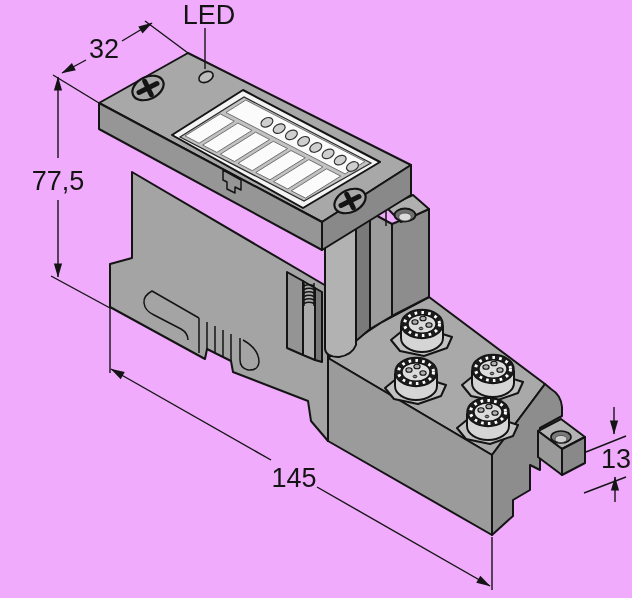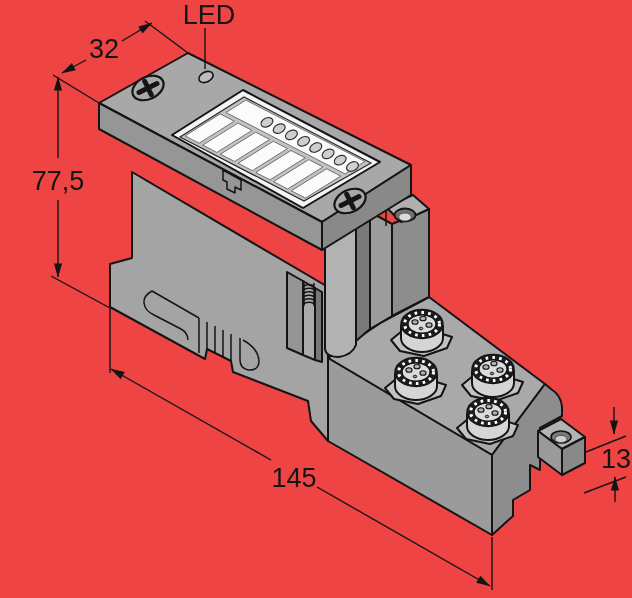--- a/index.html
+++ b/index.html
@@ -1,16 +1,16 @@
 <!DOCTYPE html>
 <html><head>
 <meta charset="utf-8">
 <style>
   html,body{margin:0;padding:0;background:#ffffff;}
-  .stage{width:632px;height:598px;position:relative;background:#ef4444;overflow:hidden;}
+  .stage{width:632px;height:598px;position:relative;background:#f0abfc;overflow:hidden;}
   svg{display:block;}
   text{font-family:"Liberation Sans","DejaVu Sans",sans-serif;font-size:27px;fill:#141414;}
   .ol{stroke:#141414;stroke-width:2;stroke-linejoin:round;}
   .thin{stroke:#141414;stroke-width:1.5;fill:none;stroke-linejoin:round;}
   .dim{stroke:#141414;stroke-width:1.4;fill:none;}
 </style>
 </head>
 <body>
 
 <div class="stage">

